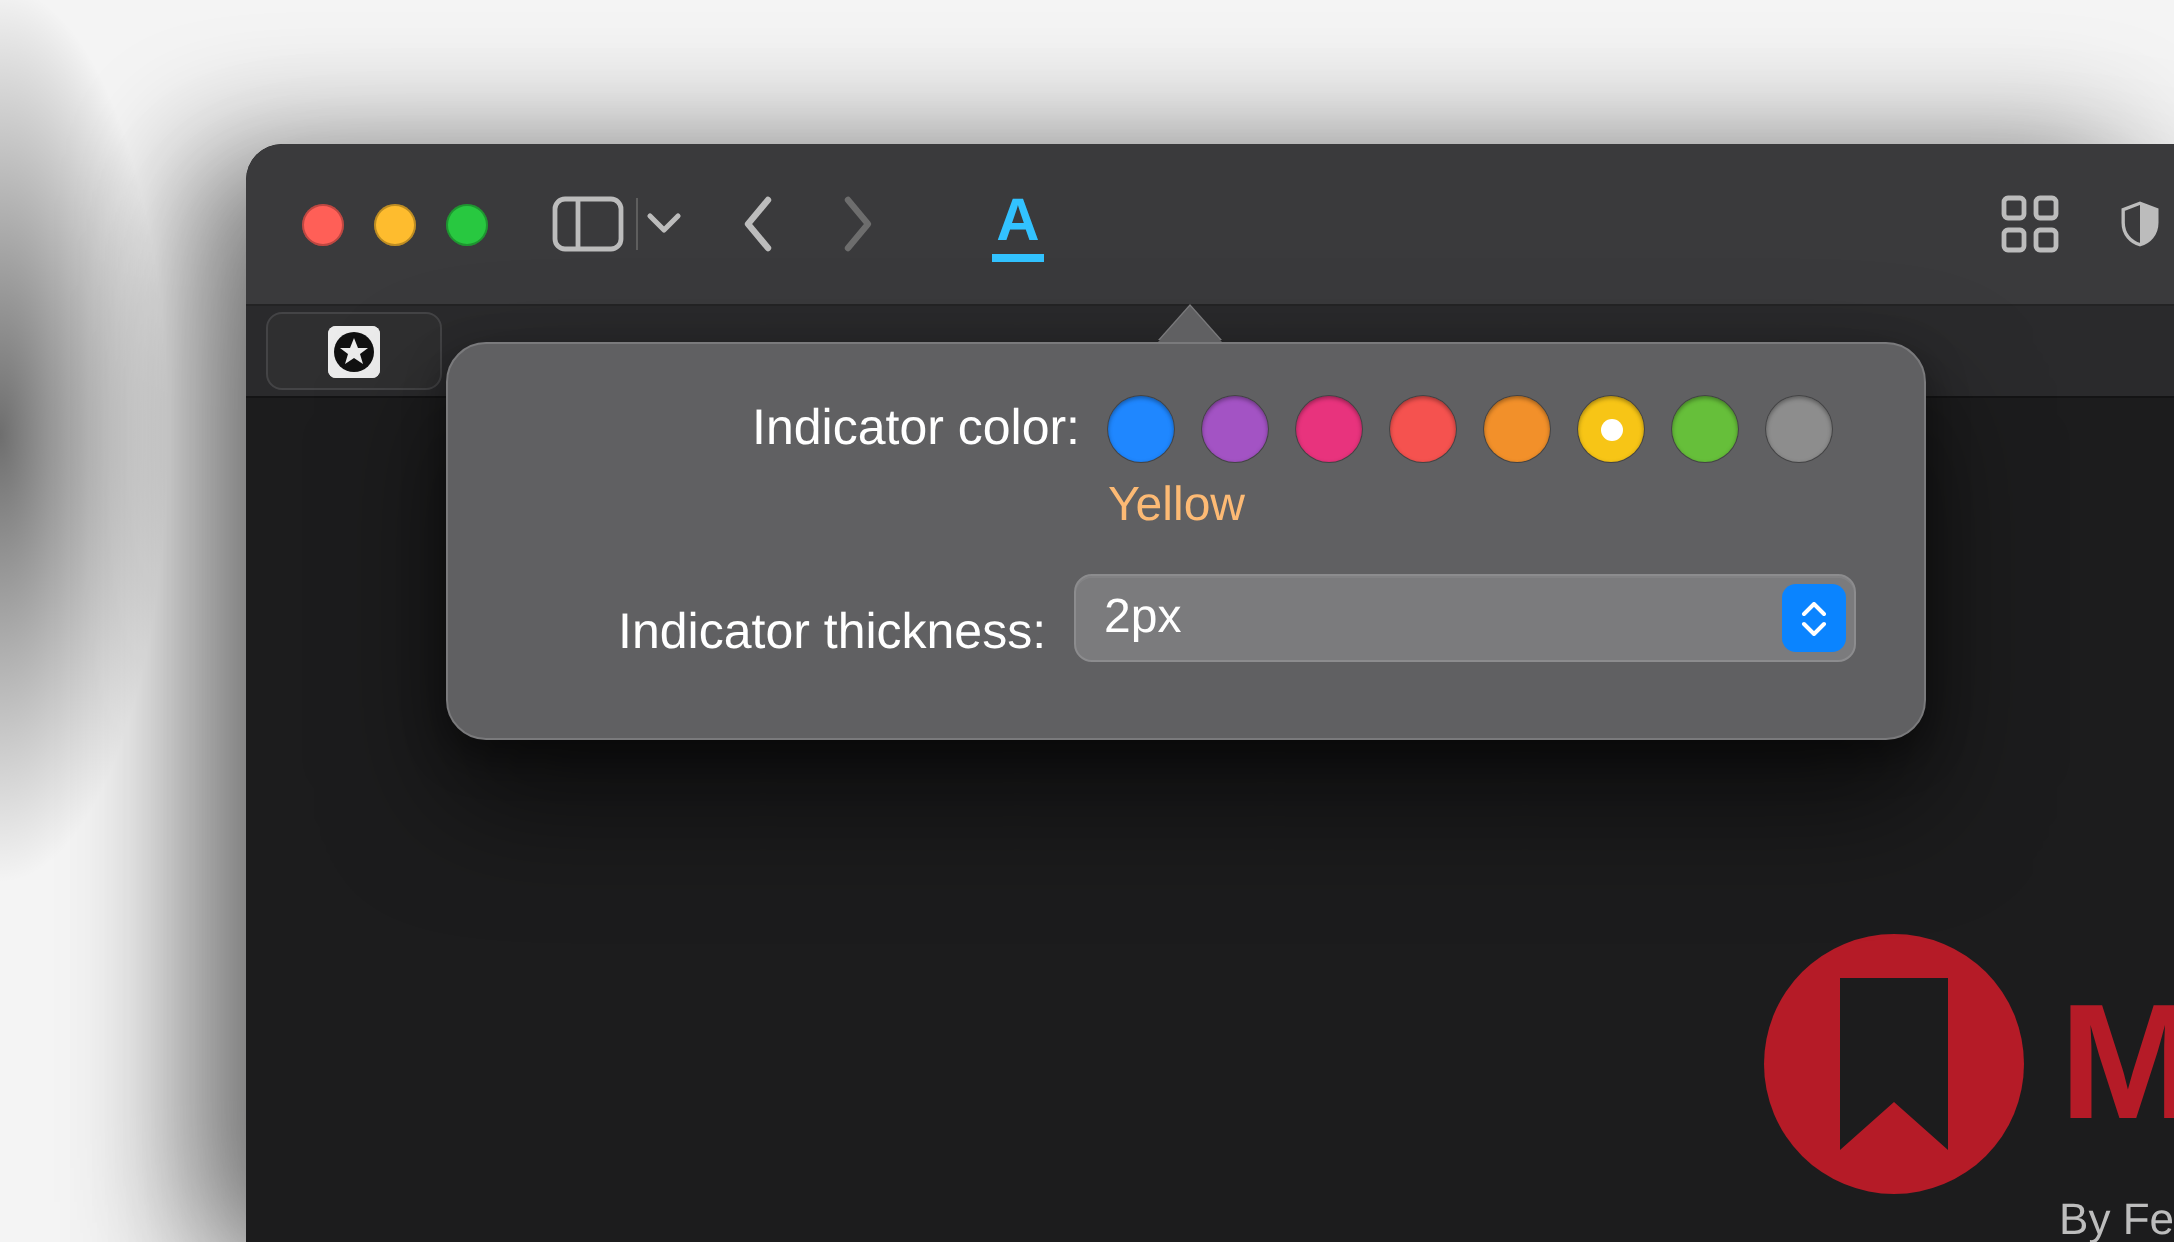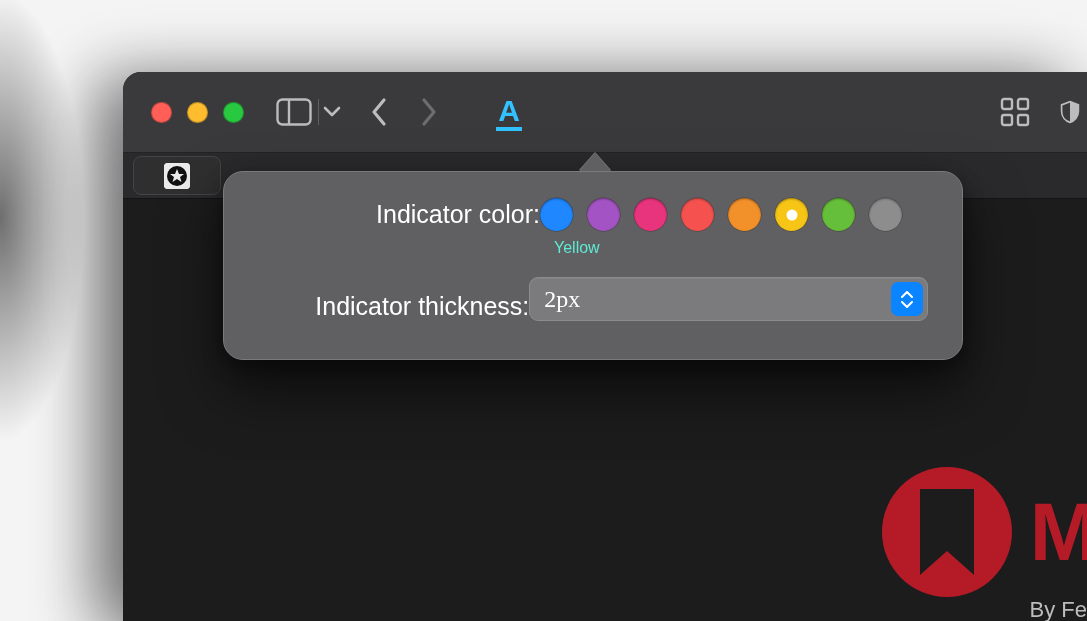--- a/index.html
+++ b/index.html
@@ -90,39 +90,39 @@
   }
   .popover{
     background:var(--popover-bg);
     border:1px solid var(--popover-border);
     border-radius:20px;
     padding:26px 34px 30px 34px;
     box-shadow:0 30px 60px rgba(0,0,0,0.55), 0 8px 20px rgba(0,0,0,0.4);
   }
   .row{display:flex;align-items:flex-start;margin-bottom:8px;}
   .lbl{
-    width:282px;text-align:right;color:var(--text-light);font-size:25px;
+    width:282px;text-align:right;color:var(--text-light);font-size:25px;padding-right:14px;
     padding-top:2px;
   }
   .swatches{display:flex;gap:14px;align-items:center;flex-wrap:wrap;}
   .swatch{
     width:33px;height:33px;border-radius:50%;
     box-shadow:inset 0 1px 2px rgba(0,0,0,0.35),0 0 0 0.5px rgba(0,0,0,0.3);
     position:relative;
   }
   .swatch.selected::after{
     content:"";position:absolute;left:50%;top:50%;width:11px;height:11px;border-radius:50%;
     background:#fff;transform:translate(-50%,-50%);
   }
-  .color-name{color:#5eead4;font-size:16px;margin:4px 0 20px 296px;}
+  .color-name{color:#fdba74;font-size:24px;margin:4px 0 20px 296px;}
 
   .select{
     position:relative;width:350px;height:42px;background:#7b7b7d;border-radius:9px;
     border:1px solid #8c8c8e;display:flex;align-items:center;padding:0 46px 0 14px;
-    color:#fff;font-size:24px;box-shadow:0 1px 0 rgba(255,255,255,0.06) inset;font-family:Liberation Serif, serif;
+    color:#fff;font-size:24px;box-shadow:0 1px 0 rgba(255,255,255,0.06) inset;
   }
   .select .stepper{
     position:absolute;right:4px;top:4px;bottom:4px;width:32px;border-radius:7px;background:var(--accent);
     display:flex;flex-direction:column;align-items:center;justify-content:center;gap:1px;
   }
   .stepper svg{display:block;}
 
   
   .brand{
     position:absolute;right:-12px;bottom:24px;display:flex;align-items:center;gap:18px;

